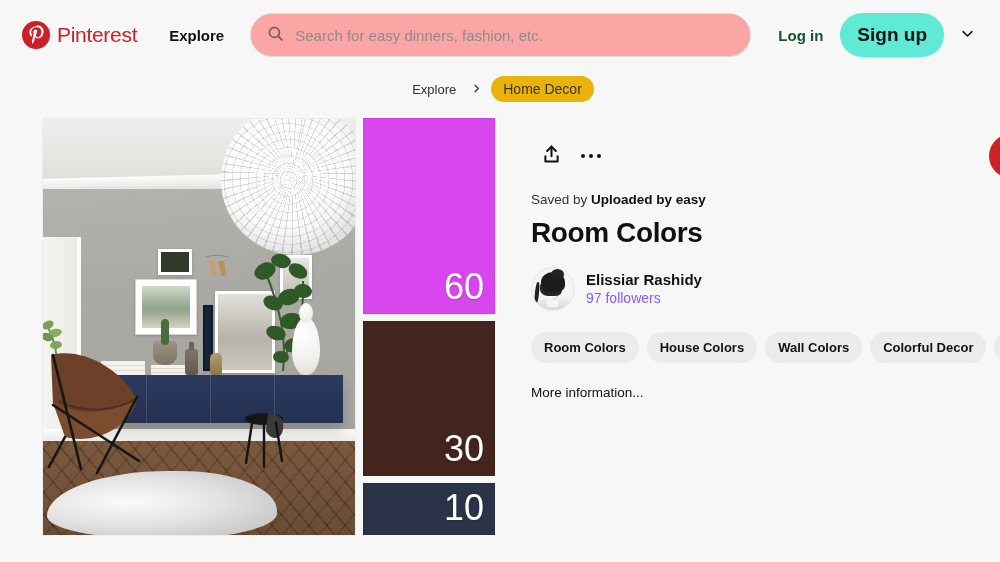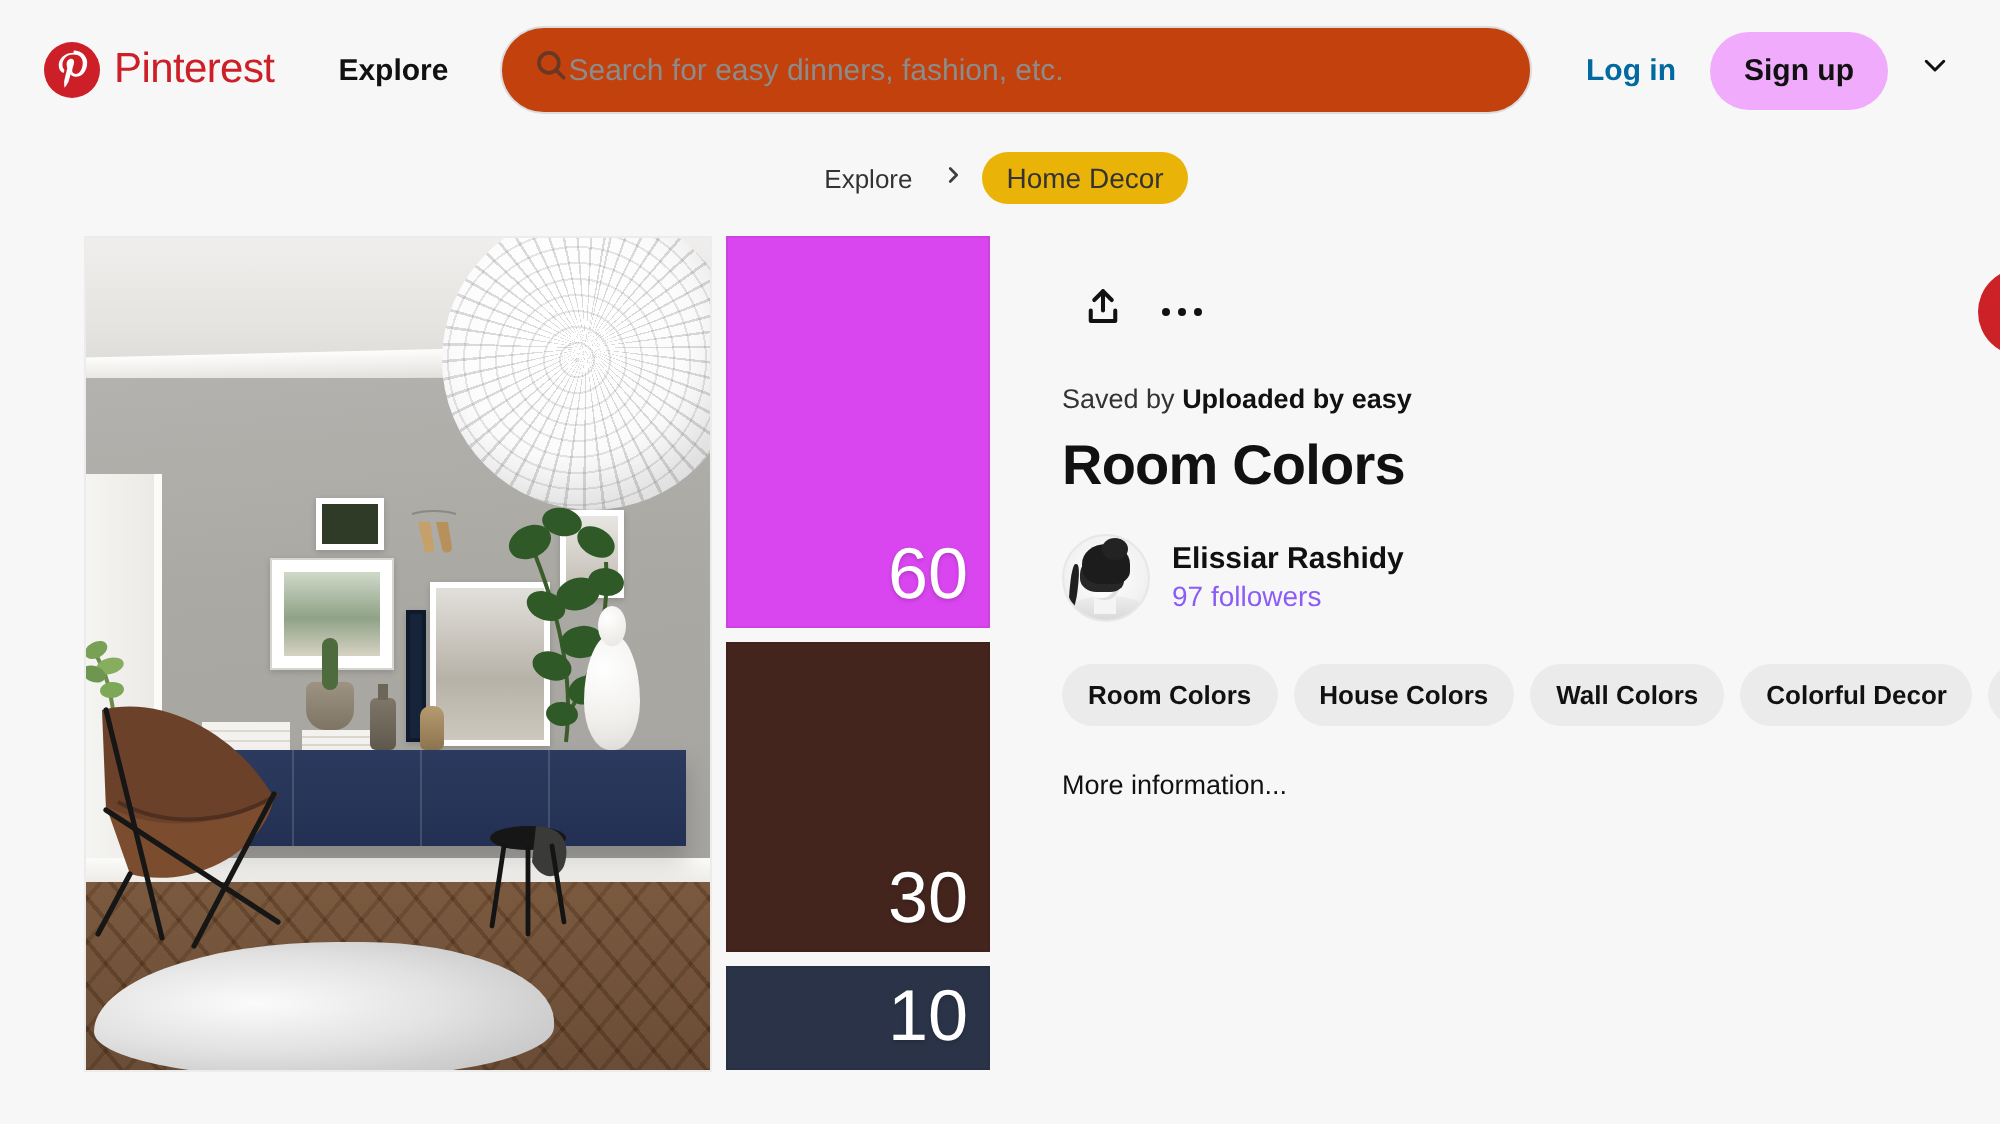--- a/index.html
+++ b/index.html
@@ -34,41 +34,42 @@
   .explore-btn {
     margin-left: 12px;
     font-size: 15px; font-weight: bold; color: #111;
     padding: 10px 14px; border-radius: 22px;
     cursor: pointer; white-space: nowrap;
   }
   .search-wrap {
     flex: 1;
     margin: 0 14px 0 12px;
     height: 44px;
-    background: #c2410c;
+    background: #fca5a5;
     border: 1px solid #dcdcdc;
     border-radius: 24px;
     display: flex; align-items: center;
     padding: 0 16px;
+    gap: 11px;
   }
   .search-icon { width: 17px; height: 17px; flex: none; opacity: .62; }
   .search-input {
     flex: 1; border: none; outline: none; background: transparent;
     font-family: "Liberation Sans", sans-serif;
     font-size: 15px; color: #111;
   }
   .search-input::placeholder { color: #8c8c8c; }
   .login-btn {
-    font-size: 15px; font-weight: bold; color: #0369a1;
+    font-size: 15px; font-weight: bold; color: #14532d;
     padding: 11px 13px; border-radius: 22px; cursor: pointer;
     white-space: nowrap;
   }
   .signup-btn {
-    font-size: 15px; font-weight: bold; color: #111;
-    background: #f0abfc;
+    font-size: 19px; font-weight: bold; color: #111;
+    background: #5eead4;
     padding: 11px 17px; border-radius: 22px; cursor: pointer;
     margin-left: 4px; white-space: nowrap;
   }
   .caret-btn {
     width: 30px; height: 30px;
     display: flex; align-items: center; justify-content: center;
     margin-left: 8px; cursor: pointer;
   }
 
   

